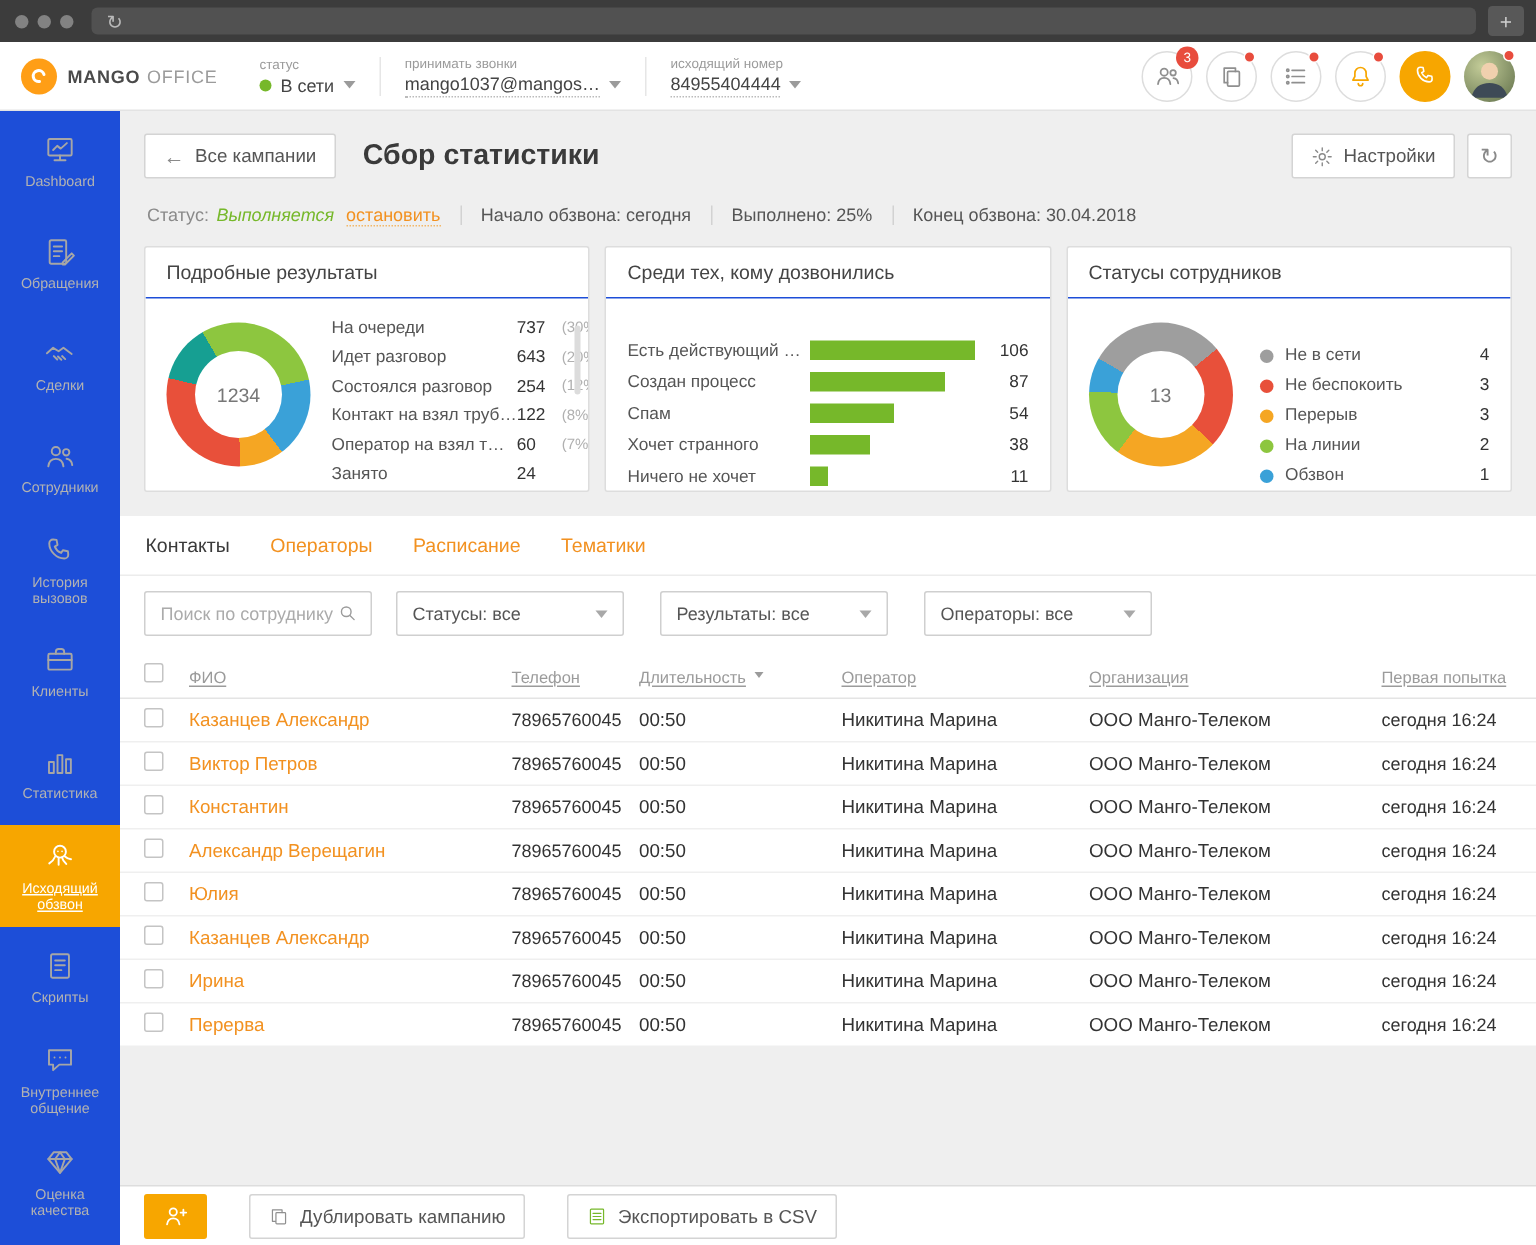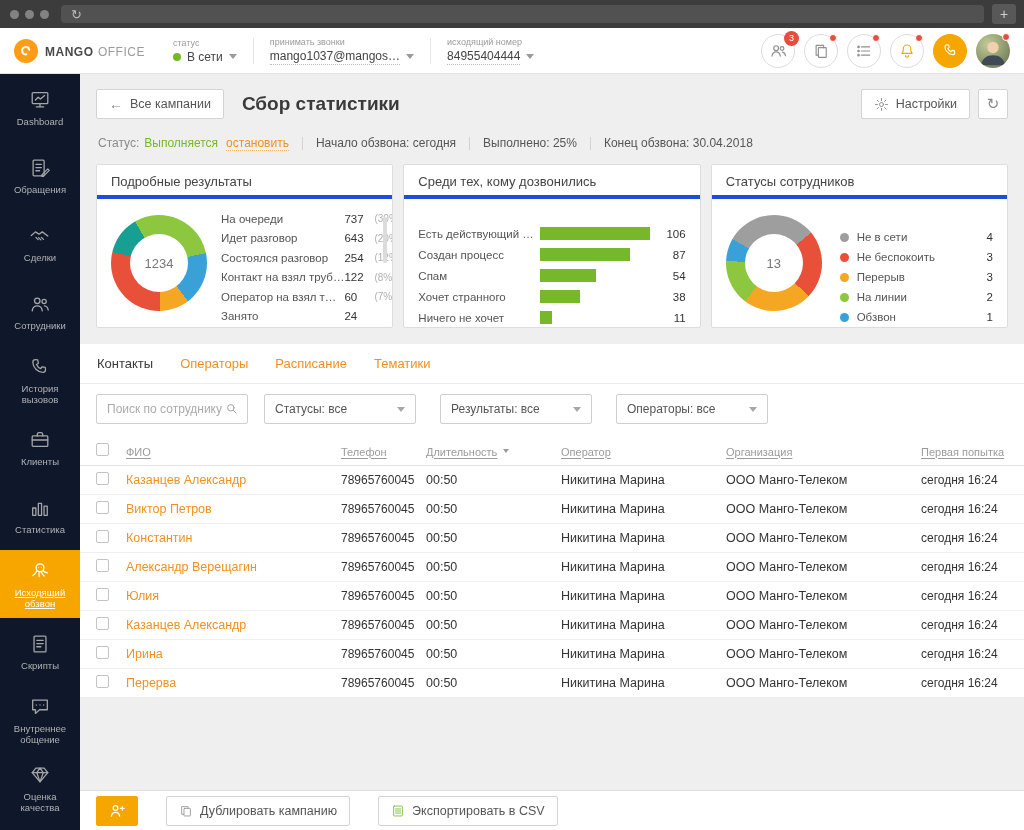--- a/index.html
+++ b/index.html
@@ -34,21 +34,21 @@
   .hicon.bell svg { stroke:#f7a600; }
   .hicon.phone { background:#f7a600; border-color:#f7a600; }
   .hicon.phone svg { stroke:#fff; }
   .badge { position:absolute; top:-4px; right:-5px; min-width:15px; height:15px; border-radius:8px; background:#e84c3d; color:#fff; font-size:9px; display:flex; align-items:center; justify-content:center; padding:0 3px; }
   .rdot { position:absolute; top:-1px; right:0; width:8px; height:8px; border-radius:50%; background:#e84c3d; border:1px solid #fff; }
   .avatar { width:34px; height:34px; border-radius:50%; position:relative; background:radial-gradient(circle at 35% 30%, #c3cc98, #5f6e49); overflow:visible; }
   .avatar svg { position:absolute; inset:0; border-radius:50%; overflow:hidden; }
 
   
   .bodywrap { display:flex; height:756px; }
-  .sidebar { width:80px; background:#0f172a; flex-shrink:0; display:flex; flex-direction:column; overflow:hidden; }
+  .sidebar { width:80px; background:#1d4ed8; flex-shrink:0; display:flex; flex-direction:column; overflow:hidden; }
   .nav-item { height:68px; display:flex; flex-direction:column; align-items:center; justify-content:center; gap:5px; cursor:pointer; }
   .nav-item.active { background:#f7a600; }
   .nav-ic { stroke:#a6a6a6; fill:none; stroke-width:1.4; stroke-linecap:round; stroke-linejoin:round; }
   .nav-item.active .nav-ic { stroke:#fff; }
   .nav-label { font-size:9.5px; color:#b2b2b2; text-align:center; line-height:11px; padding:0 4px; }
   .nav-item.active .nav-label { color:#fff;text-decoration:underline; }
 
   .main { flex:1; display:flex; flex-direction:column; background:#efefef; }
 
   
@@ -56,28 +56,28 @@
   .btn { display:inline-flex; align-items:center; gap:7px; height:30px; padding:0 12px; background:#fff; border:1px solid #d4d4d4; border-radius:2px; font-size:12.5px; color:#555; font-family:inherit; cursor:pointer; }
   .btn .arrow { color:#8a8a8a; font-size:14px; }
   .page-title { font-size:19px; font-weight:bold; color:#3a3a3a; margin-left:18px; }
   .toolbar-right { margin-left:auto; display:flex; gap:8px; }
   .btn-square { width:30px; padding:0; justify-content:center; color:#8a8a8a; font-size:15px; }
   .gear-svg { stroke:#8a8a8a; fill:none; stroke-width:1.5; stroke-linecap:round; }
 
   
   .statusbar { height:30px; display:flex; align-items:center; padding:0 18px; font-size:12px; color:#555; }
   .st-label { color:#8a8a8a; margin-right:5px; }
-  .st-green { color:#76b82a; margin-right:8px; }
+  .st-green { color:#76b82a; margin-right:8px;font-style:italic; }
   .st-stop { color:#f29120; border-bottom:1px dotted #f2b86a; cursor:pointer; }
   .vdiv { width:1px; height:13px; background:#d2d2d2; margin:0 13px; }
 
   
   .cards { display:flex; gap:10px; padding:6px 16px 0; }
   .card { flex:1; background:#fff; border:1px solid #ddd; border-radius:2px; height:164px; overflow:hidden; position:relative; }
-  .card-head { height:34px; line-height:33px; padding:0 14px; font-size:13px; color:#444; border-bottom:4px solid #1d4ed8; }
+  .card-head { height:34px; line-height:33px; padding:0 14px; font-size:13px; color:#444; border-bottom:1px solid #1d4ed8; }
   .card-body { display:flex; align-items:center; padding:8px 14px; height:128px; overflow:hidden; }
   .donut { position:relative; width:96px; height:96px; border-radius:50%; flex-shrink:0; background:#eee; }
   .donut-hole { position:absolute; inset:19px; background:#fff; border-radius:50%; display:flex; align-items:center; justify-content:center; font-size:13px; color:#777; }
   .legend { flex:1; margin-left:14px; align-self:flex-start; margin-top:2px; }
   .res-row { display:flex; align-items:center; height:19.5px; font-size:11.5px; }
   .res-label { flex:1; color:#555; white-space:nowrap; overflow:hidden; text-overflow:ellipsis; }
   .res-value { width:30px; color:#333; }
   .res-pct { width:34px; color:#b0b0b0; font-size:10px; }
   .scrollhint { position:absolute; right:5px; top:52px; width:4px; height:46px; background:#dcdcdc; border-radius:2px; }
   .bars { width:100%; align-self:flex-start; margin-top:16px; }

